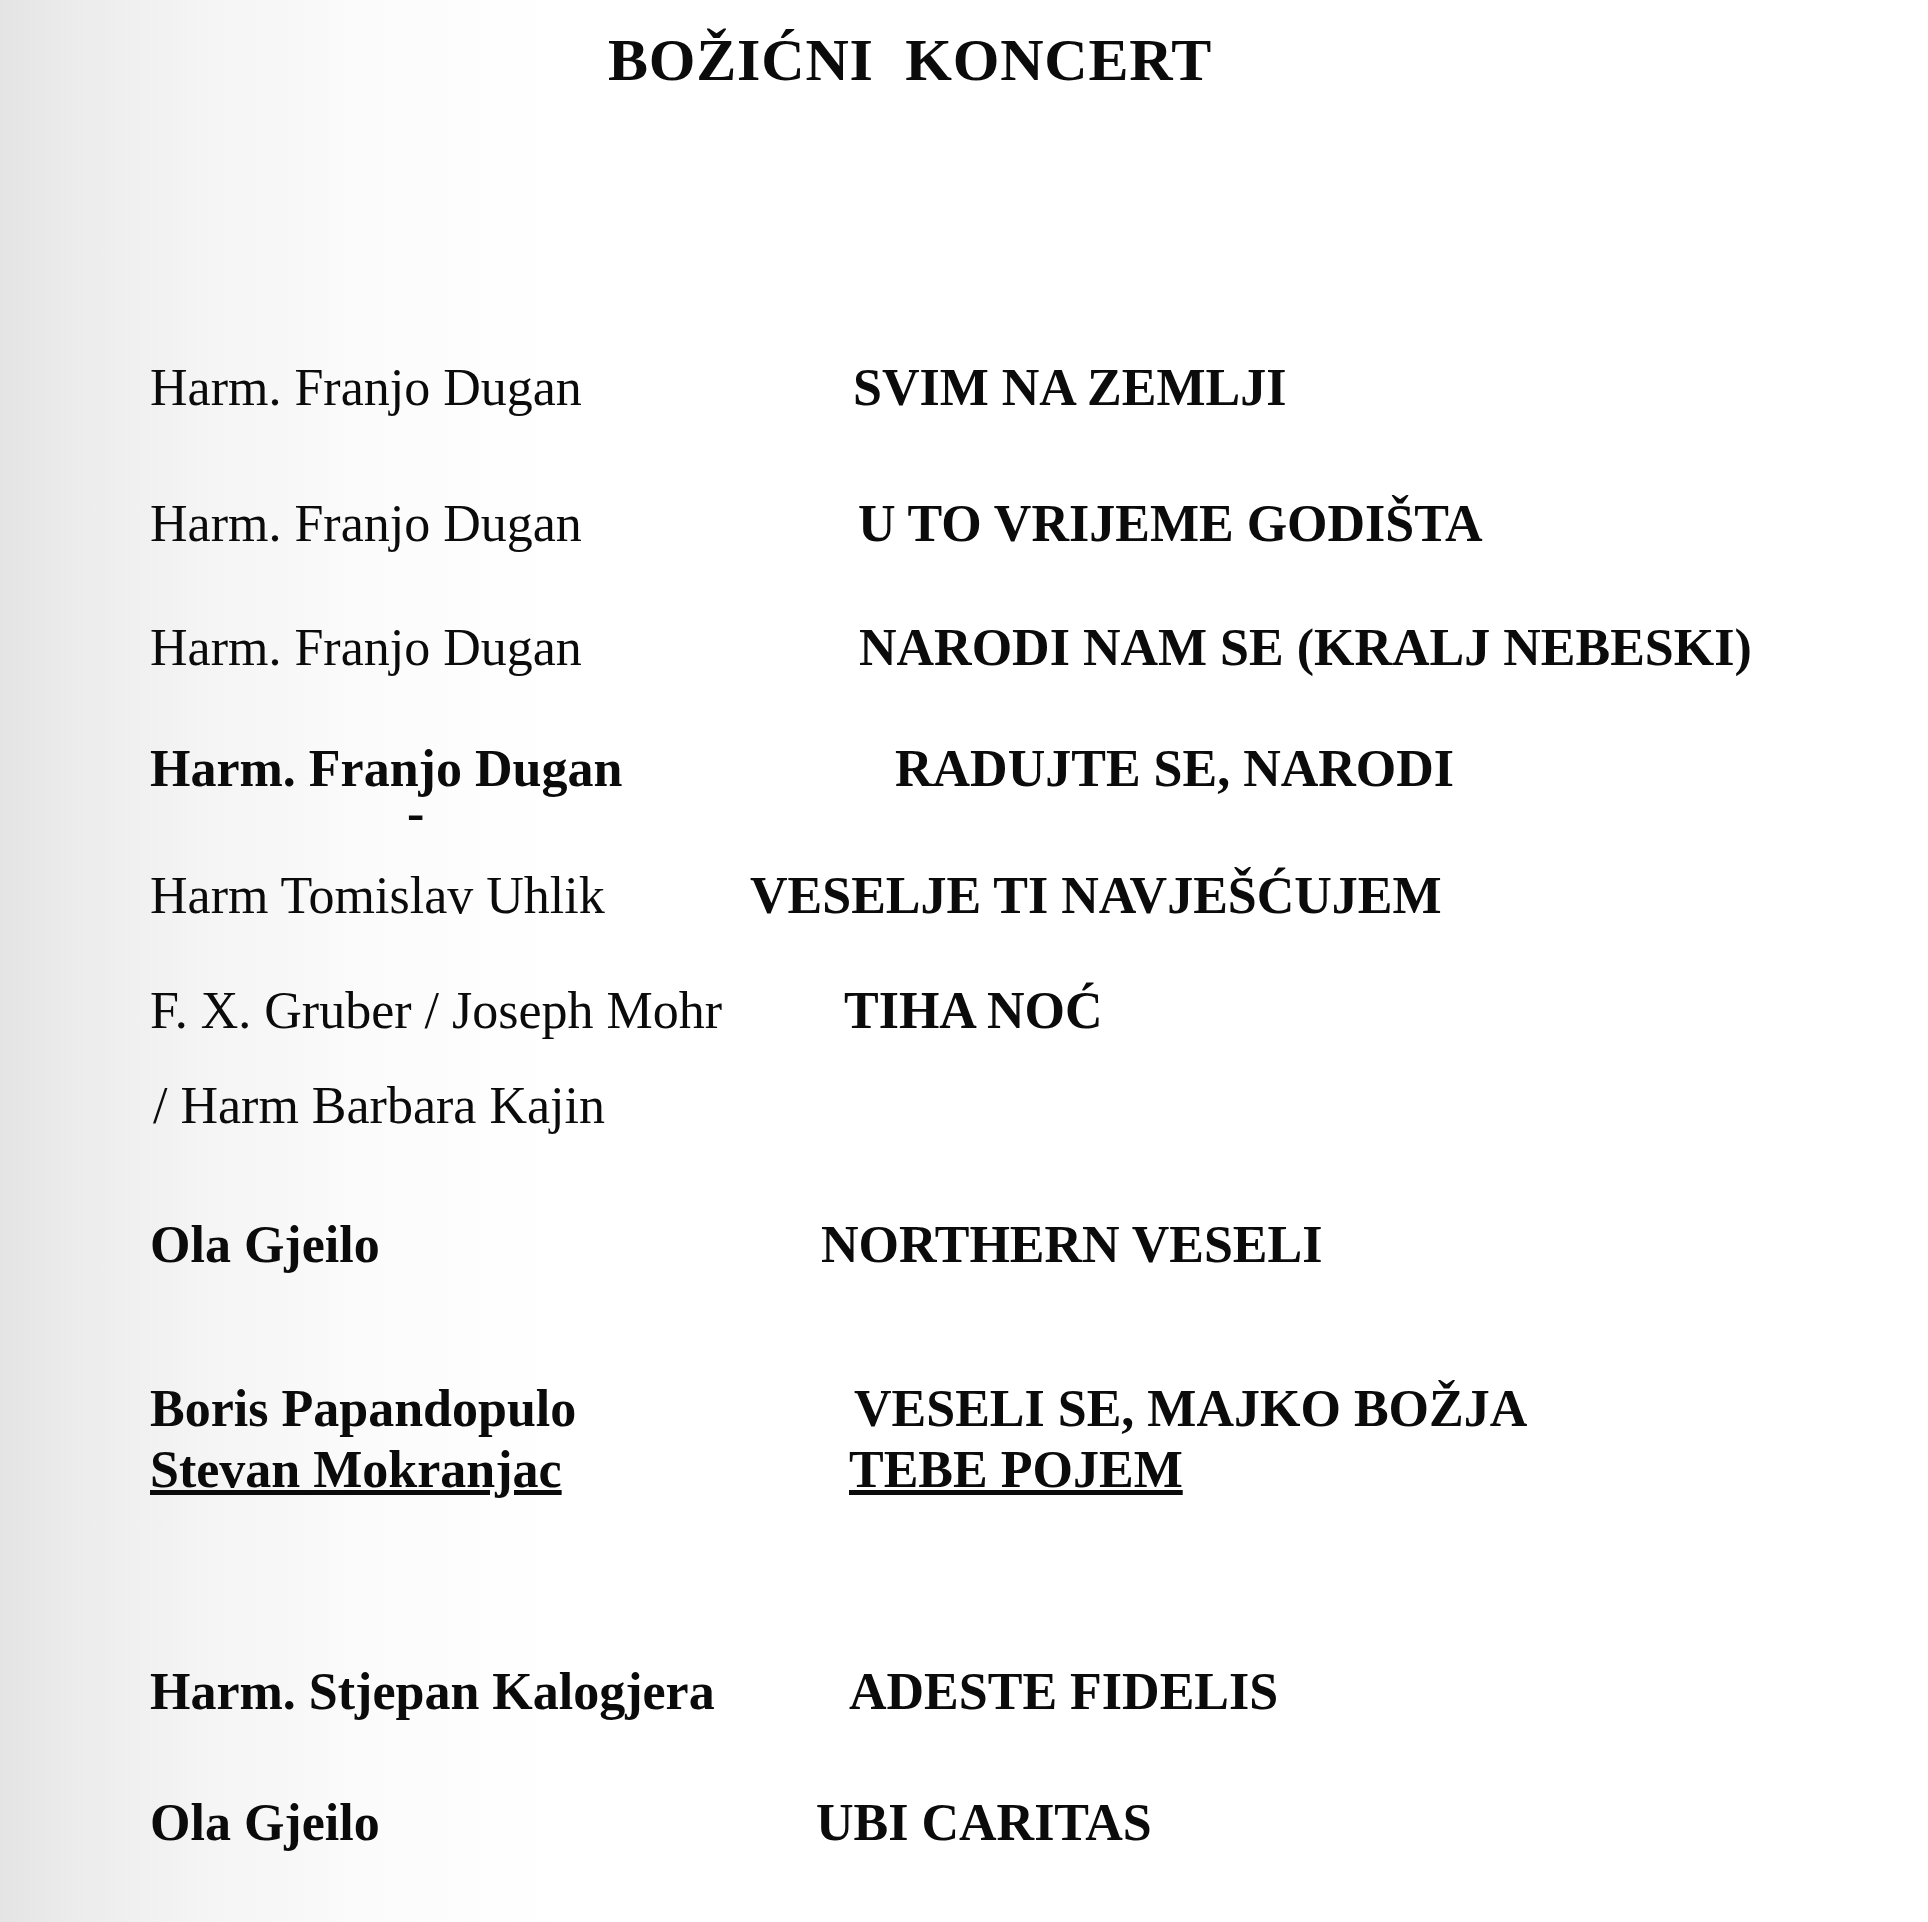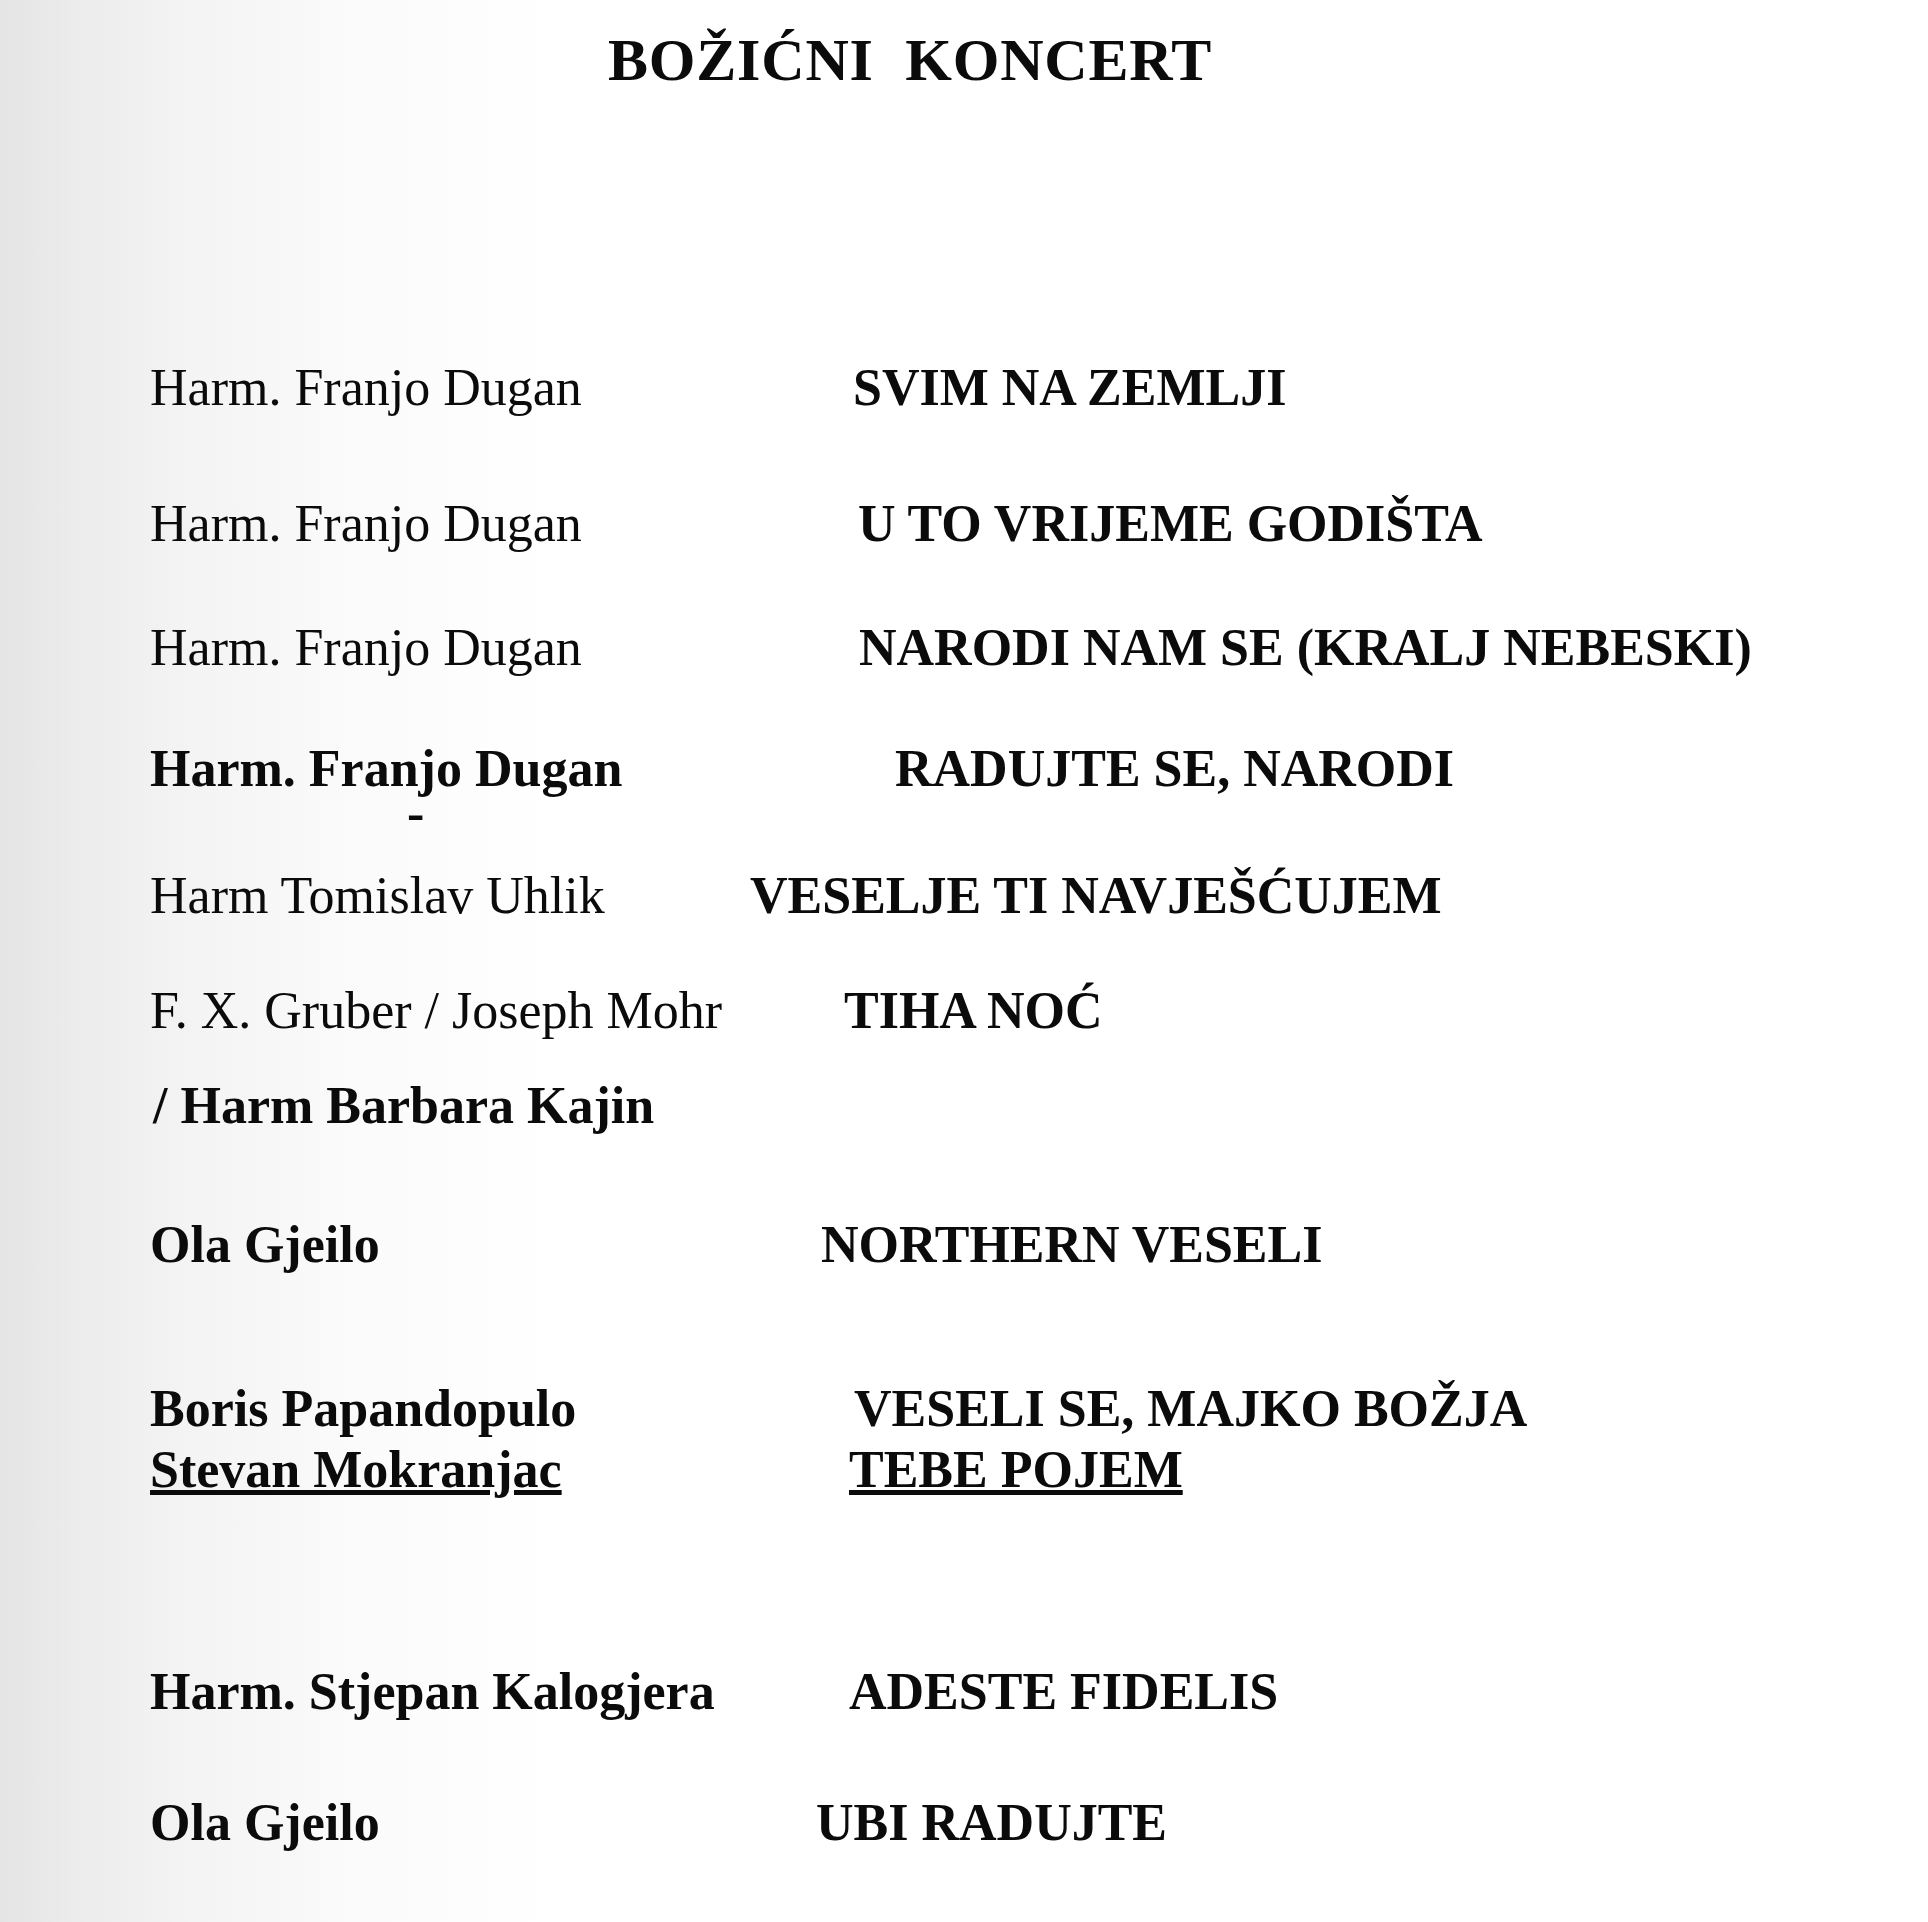--- a/index.html
+++ b/index.html
@@ -29,21 +29,21 @@
   .composer, .piece, .dash, .composer-line2 {
     position: absolute;
     font-size: 52px;
     line-height: 1;
     white-space: pre;
   }
   .composer { left: 150px; font-weight: normal; }
   .composer.b { font-weight: bold; }
   .piece { font-weight: bold; }
   .dash { left: 407px; top: 787px; font-weight: bold; }
-  .composer-line2 { left: 153px; top: 1080px; font-weight: bold; text-align: center; }
+  .composer-line2 { left: 153px; top: 1080px; font-weight: normal; text-align: center; }
 
   
   .r1  { top: 362px; }
   .r2  { top: 498px; }
   .r3  { top: 622px; }
   .r4  { top: 743px; }
   .r5  { top: 870px; }
   .r6  { top: 985px; }
   .r7  { top: 1219px; }
   .r8  { top: 1383px; }
@@ -96,14 +96,14 @@
 <div class="composer b r8">Boris Papandopulo</div>
 <div class="piece r8 p8">VESELI SE, MAJKO BOŽJA</div>
 
 <div class="composer b r9">Stevan Mokranjac</div>
 <div class="piece r9 p9">TEBE POJEM</div>
 
 <div class="composer b r10">Harm. Stjepan Kalogjera</div>
 <div class="piece r10 p10">ADESTE FIDELIS</div>
 
 <div class="composer b r11">Ola Gjeilo</div>
-<div class="piece r11 p11">UBI RADUJTE</div>
+<div class="piece r11 p11">UBI CARITAS</div>
 
 
 </body></html>

